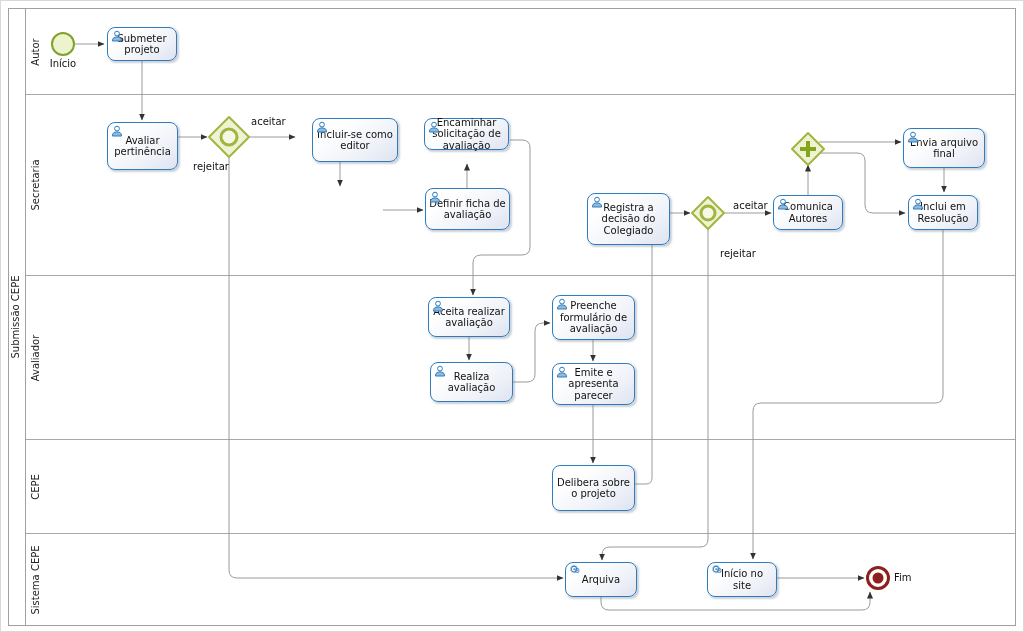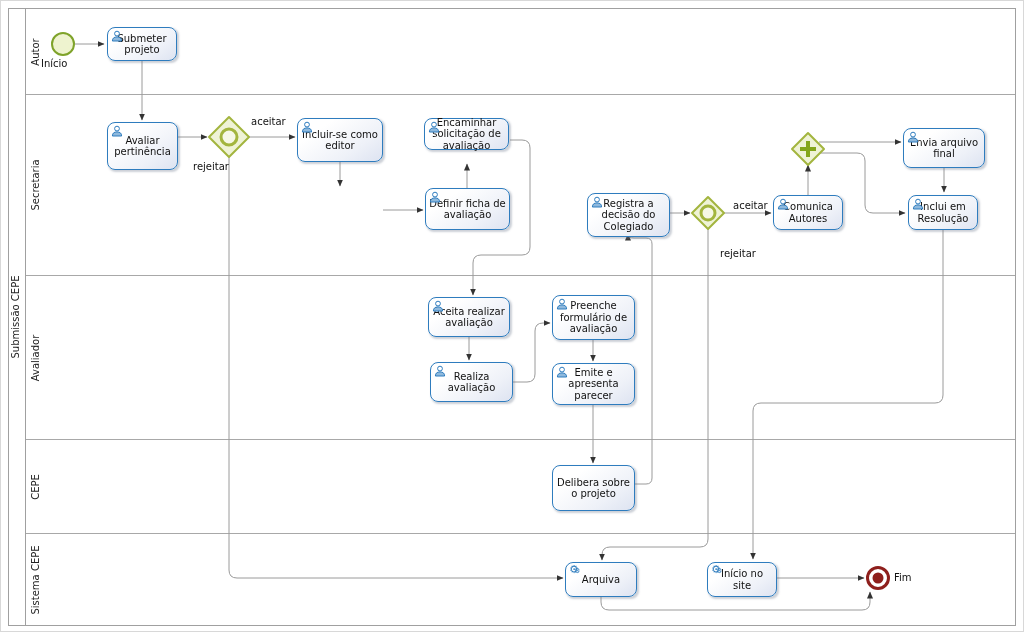--- a/index.html
+++ b/index.html
@@ -143,42 +143,42 @@
     <span>Submeter projeto</span>
   </div>
 
   <div class="task" style="left:107px;top:122px;width:71px;height:48px">
     <span class="ticon"><svg width="12" height="12" viewBox="0 0 12 12">
           <circle cx="6" cy="3.6" r="2.4" fill="#fff" stroke="#2e7cbe"></circle>
           <path d="M1.4,11 Q1.4,6.9 6,6.9 Q10.6,6.9 10.6,11 Z" fill="#8fb9dd" stroke="#2e7cbe"></path>
         </svg></span>
     <span>Avaliar pertinência</span>
   </div>
-  <div class="task" style="left:297px;top:118px;width:86px;height:44px">
+  <div class="task" style="left:312px;top:118px;width:86px;height:44px">
     <span class="ticon"><svg width="12" height="12" viewBox="0 0 12 12">
           <circle cx="6" cy="3.6" r="2.4" fill="#fff" stroke="#2e7cbe"></circle>
           <path d="M1.4,11 Q1.4,6.9 6,6.9 Q10.6,6.9 10.6,11 Z" fill="#8fb9dd" stroke="#2e7cbe"></path>
         </svg></span>
     <span>Incluir-se como editor</span>
   </div>
   <div class="task" style="left:424px;top:118px;width:85px;height:32px">
     <span class="ticon"><svg width="12" height="12" viewBox="0 0 12 12">
           <circle cx="6" cy="3.6" r="2.4" fill="#fff" stroke="#2e7cbe"></circle>
           <path d="M1.4,11 Q1.4,6.9 6,6.9 Q10.6,6.9 10.6,11 Z" fill="#8fb9dd" stroke="#2e7cbe"></path>
         </svg></span>
     <span>Encaminhar solicitação de avaliação</span>
   </div>
   <div class="task" style="left:425px;top:188px;width:85px;height:42px">
     <span class="ticon"><svg width="12" height="12" viewBox="0 0 12 12">
           <circle cx="6" cy="3.6" r="2.4" fill="#fff" stroke="#2e7cbe"></circle>
           <path d="M1.4,11 Q1.4,6.9 6,6.9 Q10.6,6.9 10.6,11 Z" fill="#8fb9dd" stroke="#2e7cbe"></path>
         </svg></span>
     <span>Definir ficha de avaliação</span>
   </div>
-  <div class="task" style="left:587px;top:193px;width:83px;height:44px">
+  <div class="task" style="left:587px;top:193px;width:83px;height:52px">
     <span class="ticon"><svg width="12" height="12" viewBox="0 0 12 12">
           <circle cx="6" cy="3.6" r="2.4" fill="#fff" stroke="#2e7cbe"></circle>
           <path d="M1.4,11 Q1.4,6.9 6,6.9 Q10.6,6.9 10.6,11 Z" fill="#8fb9dd" stroke="#2e7cbe"></path>
         </svg></span>
     <span>Registra a decisão do Colegiado</span>
   </div>
   <div class="task" style="left:773px;top:195px;width:70px;height:35px">
     <span class="ticon"><svg width="12" height="12" viewBox="0 0 12 12">
           <circle cx="6" cy="3.6" r="2.4" fill="#fff" stroke="#2e7cbe"></circle>
           <path d="M1.4,11 Q1.4,6.9 6,6.9 Q10.6,6.9 10.6,11 Z" fill="#8fb9dd" stroke="#2e7cbe"></path>
@@ -235,20 +235,20 @@
 
   <div class="task" style="left:565px;top:562px;width:72px;height:35px">
     <span class="gearicon">⚙<span class="g2">⚙</span></span>
     <span>Arquiva</span>
   </div>
   <div class="task" style="left:707px;top:562px;width:70px;height:35px">
     <span class="gearicon">⚙<span class="g2">⚙</span></span>
     <span>Início no site</span>
   </div>
 
-  <div class="flabel" style="left:41px;top:58px;width:44px;text-align:left">Início</div>
+  <div class="flabel" style="left:41px;top:58px;width:44px;text-align:center">Início</div>
   <div class="flabel" style="left:894px;top:572px">Fim</div>
   <div class="flabel" style="left:251px;top:116px">aceitar</div>
   <div class="flabel" style="left:193px;top:161px">rejeitar</div>
   <div class="flabel" style="left:733px;top:200px">aceitar</div>
   <div class="flabel" style="left:720px;top:248px">rejeitar</div>
 
 </div>
 
 </body></html>

